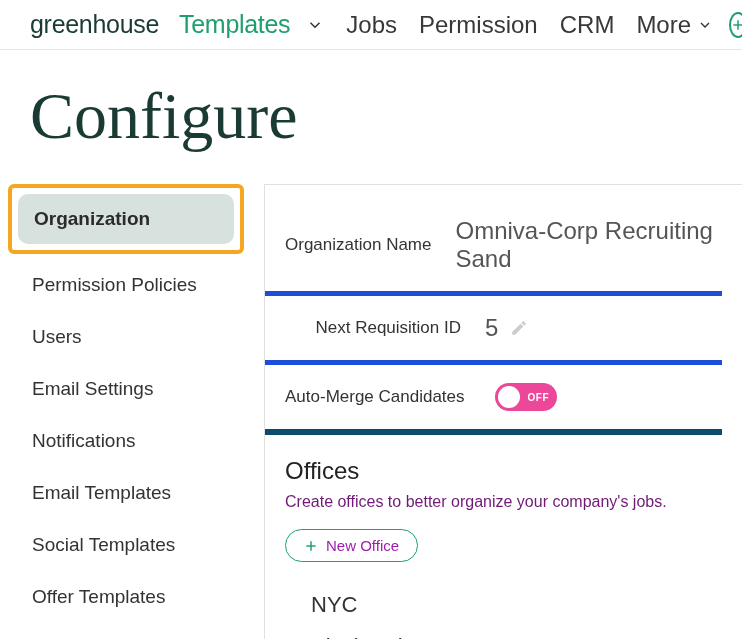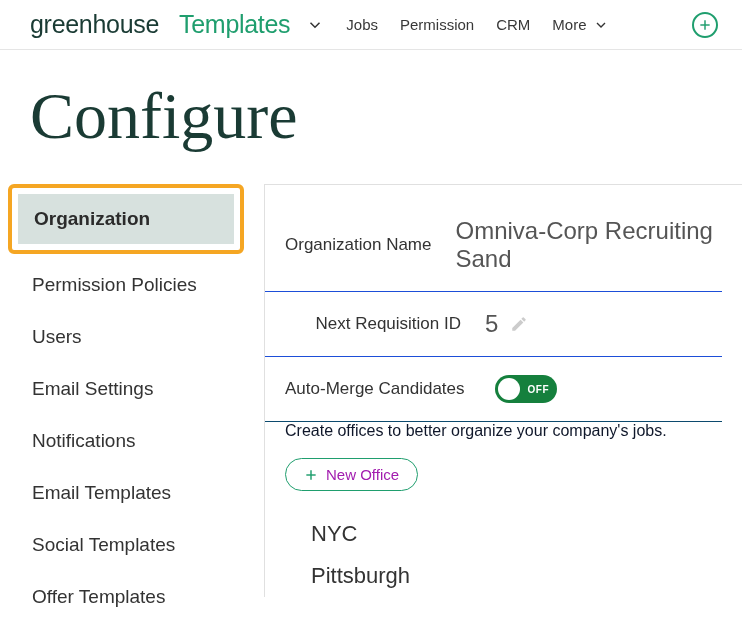--- a/index.html
+++ b/index.html
@@ -28,21 +28,21 @@
     }
     .brand-greenhouse { color: #1a3b34; font-weight: 400; }
     .brand-recruiting { color: #1f9e6e; font-weight: 400; }
     .chevron {
       margin-left: 8px;
       margin-right: 14px;
     }
     .topnav-links {
       display: flex;
       gap: 22px;
-      font-size: 15px;
+      font-size: 24px;
       color: #383838;
     }
     .topnav-link { cursor: pointer; display:flex; align-items:center; gap:6px;}
     .spacer { flex: 1; }
     .plus-circle {
       width: 26px; height: 26px;
       border: 2px solid #1f9e6e;
       border-radius: 50%;
       display:flex; align-items:center; justify-content:center;
       color: #1f9e6e;
@@ -66,21 +66,21 @@
     .highlight-box {
       border: 4px solid #f5a623;
       border-radius: 6px;
       padding: 6px;
       margin: 0 6px 6px 2px;
     }
     .sidebar-item {
       padding: 14px 16px;
       font-size: 19px;
       color: #333;
-      border-radius: 0;
+      border-radius: 10px;
       cursor: pointer;
       margin: 2px 10px;
     }
     .sidebar-item.active {
       background: #d7e1de;
       font-weight: 600;
       color: #2b2b2b;
       margin: 0;
     }
     .main {
@@ -88,21 +88,21 @@
       border: 1px solid #e0e0e0;
       border-right: none;
       border-bottom: none;
       margin-left: 14px;
       padding: 0;
     }
     .form-row {
       display: flex;
       align-items: center;
       padding: 18px 0;
-      border-bottom: 1px solid #1d4ed8;
+      border-bottom: 5px solid #1d4ed8;
       margin: 0 20px 0 0;
       padding-left: 20px;
     }
     .form-row:first-child { padding-top: 32px; }
     .form-label {
       width: 200px;
       text-align: right;
       font-size: 17px;
       color: #333;
       padding-right: 24px;
@@ -111,21 +111,21 @@
       font-size: 24px;
       color: #555;
       display:flex;
       align-items:center;
       gap: 12px;
     }
     .pencil { color: #bbb; cursor:pointer; }
     .toggle-off {
       width: 62px;
       height: 28px;
-      background: #15803d;
+      background: #ec4899;
       border-radius: 14px;
       position: relative;
       cursor: pointer;
       display:flex;
       align-items:center;
       justify-content:flex-end;
       padding-right:8px;
     }
     .toggle-off::before {
       content:"";
@@ -137,21 +137,21 @@
     }
     .toggle-off-label { color:#fff; font-size:10px; font-weight:700; letter-spacing:0.5px;}
     .section-h {
       font-size: 24px;
       color: #222;
       margin: 22px 0 8px 20px;
       font-weight: 400;
     }
     .section-sub {
       font-size: 16px;
-      color: #0f172a;
+      color: #701a75;
       margin: 0 0 18px 20px;
     }
     .new-office-btn {
       display: inline-flex;
       align-items: center;
       gap: 8px;
       border: 1.5px solid #1f9e6e;
       color: #a21caf;
       border-radius: 20px;
       padding: 7px 18px;
@@ -226,27 +226,28 @@
       <div class="form-label">Next Requisition ID</div>
       <div class="form-value">
         <span>5</span>
         <span class="pencil">
           <svg width="18" height="18" viewBox="0 0 24 24" fill="#ccc">
               <path d="M3 17.25V21h3.75L17.81 9.94l-3.75-3.75L3 17.25zM20.71 7.04a1 1 0 0 0 0-1.41l-2.34-2.34a1 1 0 0 0-1.41 0l-1.83 1.83 3.75 3.75 1.83-1.83z"></path>
             </svg>
         </span>
       </div>
     </div>
-    <div class="form-row" style="border-bottom:1px solid #0c4a6e;">
+    <div class="form-row" style="border-bottom:6px solid #0c4a6e;">
       <div class="form-label" style="text-align:left; width:210px; padding-left:0;">Auto-Merge Candidates</div>
       <div class="toggle-off">
         <span class="toggle-off-label">OFF</span>
       </div>
     </div>
 
+    <h2 class="section-h">Offices</h2>
     <p class="section-sub">Create offices to better organize your company's jobs.</p>
     <button class="new-office-btn">
       <svg width="14" height="14" viewBox="0 0 24 24" fill="none" stroke="#1f9e6e" stroke-width="2.5">
           <line x1="12" y1="4" x2="12" y2="20"></line>
           <line x1="4" y1="12" x2="20" y2="12"></line>
         </svg>
       <span>New Office</span>
     </button>
     <ul class="office-list">
       <li>NYC</li>

